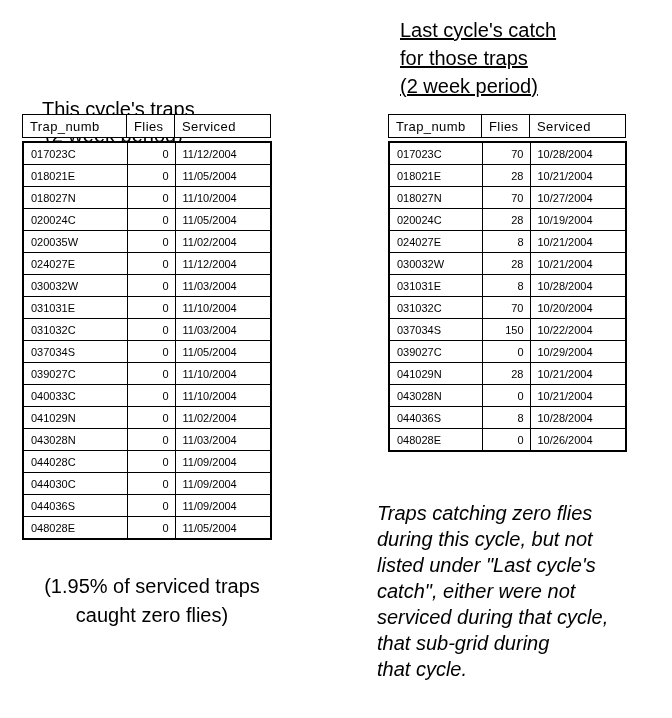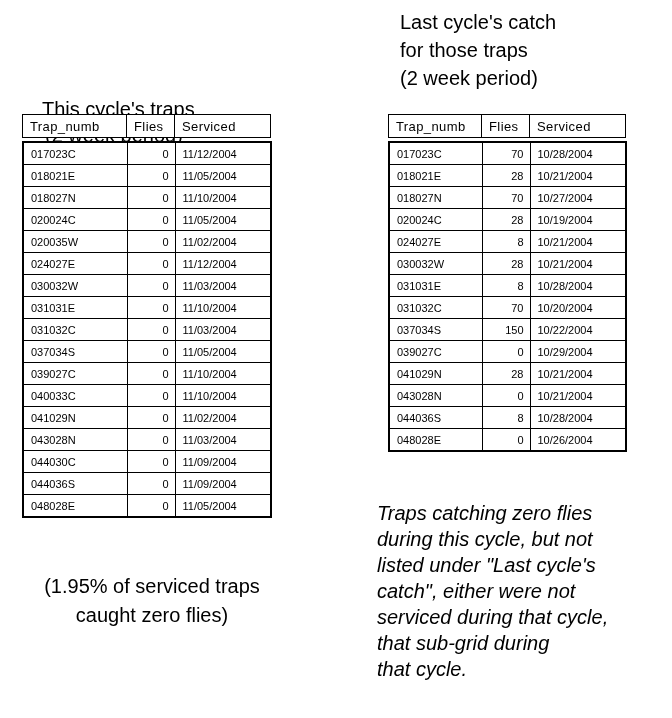--- a/index.html
+++ b/index.html
@@ -6,21 +6,21 @@
   body {
     width:672px; height:718px;
     font-family:"Liberation Sans", sans-serif;
     color:#000000;
   }
   .canvas { position:relative; width:672px; height:718px; background:#ffffff; overflow:hidden; }
 
   .title { position:absolute; font-size:20px; line-height:26px; white-space:pre; }
   .left-title  { left:42px;  top:50px;margin-top:46px; }
   .left-title div:nth-child(2) { padding-left:3px; }
-  .right-title { left:400px; top:8px; line-height:28px; }
+  .right-title { left:400px; top:16px; line-height:28px;text-decoration:underline; }
 
   table { position:absolute; border-collapse:collapse; table-layout:fixed; background:#ffffff; }
 
   .hdr-table { top:114px; }
   .hdr-table th {
     border:1px solid #000000;
     font-size:13px; font-weight:normal; letter-spacing:0.4px;
     text-align:left; padding:3px 0 3px 7px; height:16px;
     overflow:hidden; white-space:nowrap;
   }
@@ -141,20 +141,25 @@
           <td class="c0">041029N</td>
           <td class="c1">0</td>
           <td class="c2">11/02/2004</td>
         </tr>
         <tr>
           <td class="c0">043028N</td>
           <td class="c1">0</td>
           <td class="c2">11/03/2004</td>
         </tr>
         <tr>
+          <td class="c0">044028C</td>
+          <td class="c1">0</td>
+          <td class="c2">11/09/2004</td>
+        </tr>
+        <tr>
           <td class="c0">044030C</td>
           <td class="c1">0</td>
           <td class="c2">11/09/2004</td>
         </tr>
         <tr>
           <td class="c0">044036S</td>
           <td class="c1">0</td>
           <td class="c2">11/09/2004</td>
         </tr>
         <tr>

